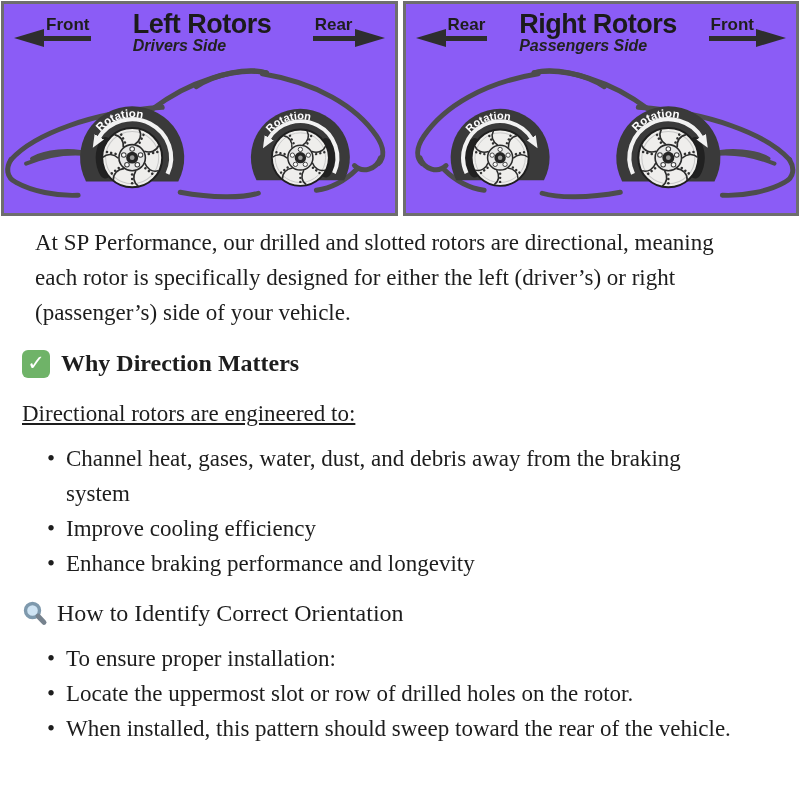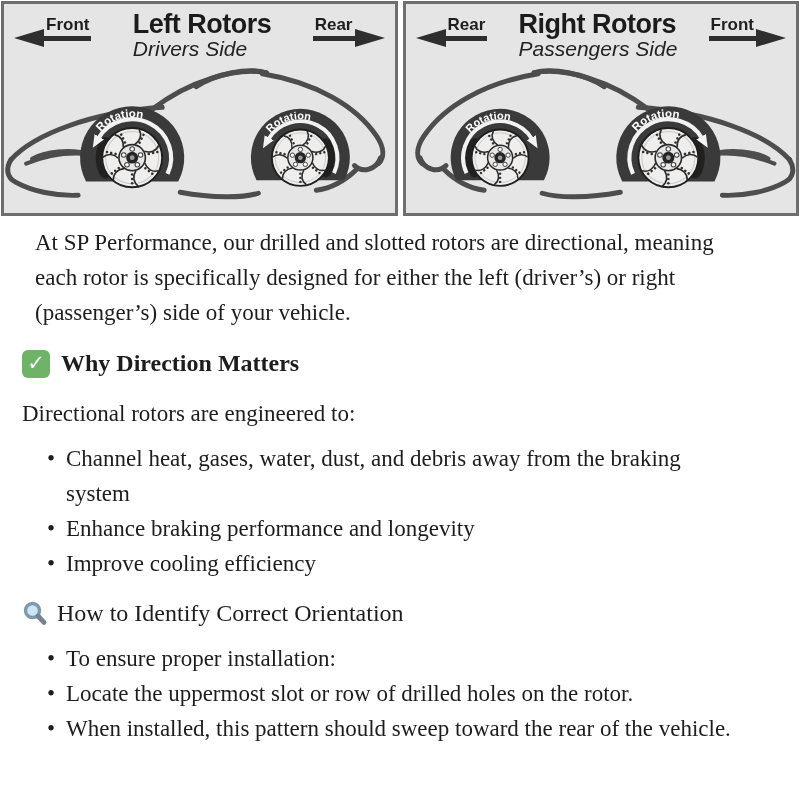--- a/index.html
+++ b/index.html
@@ -1,44 +1,44 @@
 <!DOCTYPE html>
 <html><head>
 <meta charset="utf-8">
 <style>
   html,body{margin:0;padding:0;background:#ffffff;}
   body{width:800px;font-family:"Liberation Serif","DejaVu Serif",serif;color:#1d1d1d;}
 
   
   .diagram{display:flex;gap:5px;padding:1px 1px 0 1px;}
-  .panel{position:relative;flex:1;height:215px;border:3px solid #6e6e6e;background:#e5e5e5;box-sizing:border-box;overflow:hidden;}
+  .panel{position:relative;flex:1;height:215px;border:3px solid #6e6e6e;background:#8b5cf6;box-sizing:border-box;overflow:hidden;}
   .panel-head{position:absolute;top:5px;left:10px;right:10px;display:flex;justify-content:space-between;align-items:flex-start;z-index:3;}
   .titles{text-align:left;line-height:1.05;margin-top:1px;}
   .p-title{font-family:"Liberation Sans","DejaVu Sans",sans-serif;font-weight:bold;font-size:27px;color:#1b1b1b;letter-spacing:-.5px;}
-  .p-sub{font-family:"Liberation Sans","DejaVu Sans",sans-serif;font-weight:normal;font-style:italic;font-size:21px;color:#222;}
+  .p-sub{font-family:"Liberation Sans","DejaVu Sans",sans-serif;font-weight:bold;font-style:italic;font-size:16px;color:#222;}
   .dirlab{display:flex;align-items:flex-end;margin-top:6px;}
   .wordblock{display:flex;flex-direction:column;}
   .dl-text{font-family:"Liberation Sans","DejaVu Sans",sans-serif;font-weight:bold;font-size:17px;color:#1e1e1e;padding:0 2px;}
   .dl-bar{height:5px;background:#2e2e2e;margin-top:1px;}
   .tri{width:0;height:0;border-top:9px solid transparent;border-bottom:9px solid transparent;margin-bottom:-6px;}
   .tri-left{border-right:30px solid #2e2e2e;}
   .tri-right{border-left:30px solid #2e2e2e;}
   svg.car{position:absolute;left:0;bottom:0;width:100%;height:160px;z-index:1;}
 
   
   .content{width:716px;padding:0 30px 20px 22px;}
   .content p, .content li{font-size:23px;line-height:35px;}
   p.intro{margin:9px 13px 0;}
   h2{font-size:24px;line-height:35px;margin:16px 0 0;display:flex;align-items:center;gap:11px;}
   h2.check-h{font-weight:bold;}
   h2.mag-h{font-weight:normal;margin-top:15px;gap:8px;}
   .check-ico{display:inline-flex;width:28px;height:28px;border-radius:6px;background:#6fb368;color:#fff;
     align-items:center;justify-content:center;font-family:"DejaVu Sans",sans-serif;font-size:21px;font-weight:bold;flex:0 0 auto;}
   .mag-ico{flex:0 0 auto;display:inline-block;}
-  p.lead{margin:15px 0 0;}
+  p.lead{margin:15px 0 0;text-decoration:underline;}
   ul{list-style:none;margin:10px 0 0;padding:0;}
   ul.list2{}
   li{position:relative;padding-left:44px;}
   li::before{content:"\2022";position:absolute;left:25px;top:0;}
 </style>
 </head>
 <body>
 
 <div class="diagram">
 
@@ -291,22 +291,22 @@
 
   <h2 class="check-h">
     <span class="check-ico">✓</span>
     <span>Why Direction Matters</span>
   </h2>
 
   <p class="lead">Directional rotors are engineered to:</p>
 
   <ul class="list1">
     <li>Channel heat, gases, water, dust, and debris away from the braking system</li>
+    <li>Improve cooling efficiency</li>
     <li>Enhance braking performance and longevity</li>
-    <li>Improve cooling efficiency</li>
   </ul>
 
   <h2 class="mag-h">
     <svg class="mag-ico" width="27" height="27" viewBox="0 0 27 27">
       <circle cx="10.5" cy="10.5" r="7" fill="#cfe4f4" stroke="#7e99ad" stroke-width="3.4"></circle>
       <line x1="16.2" y1="16.2" x2="22" y2="22.4" stroke="#76828e" stroke-width="5" stroke-linecap="round"></line>
     </svg>
     <span>How to Identify Correct Orientation</span>
   </h2>
 

